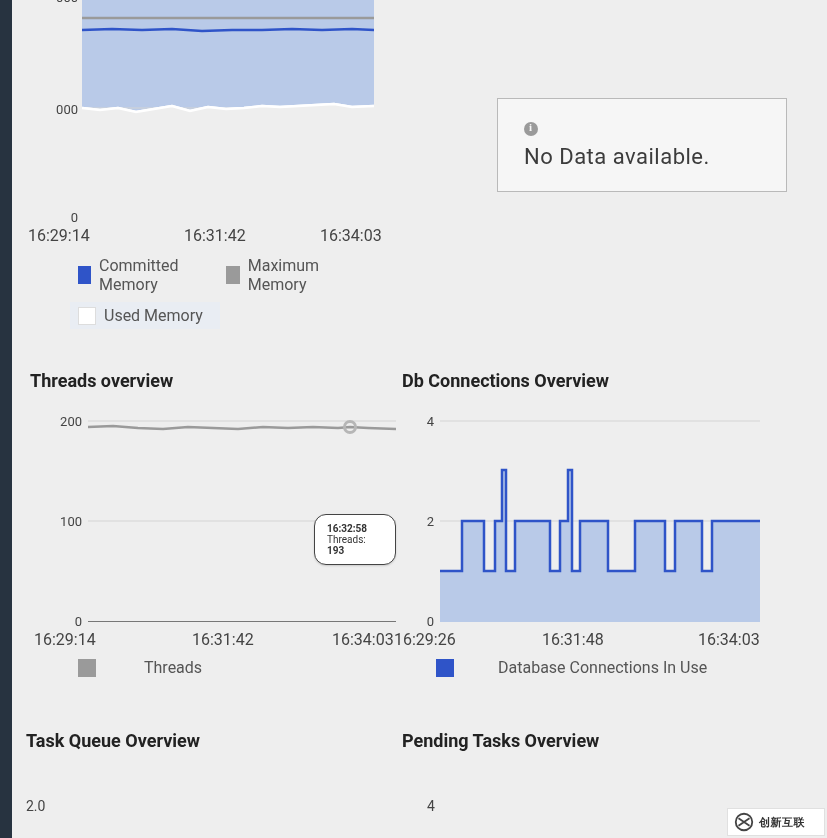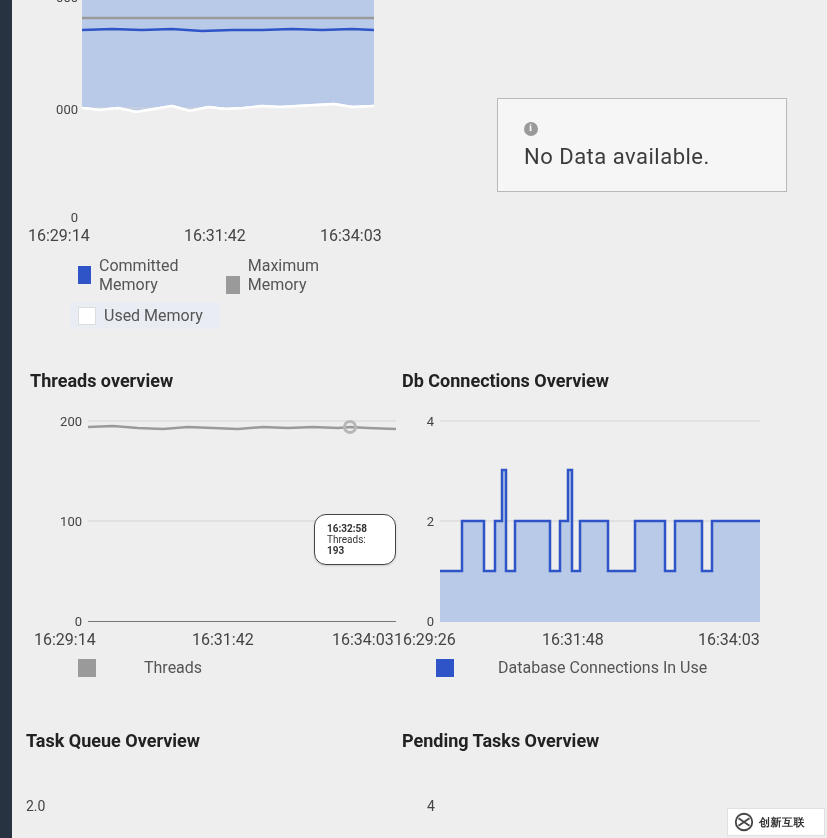--- a/index.html
+++ b/index.html
@@ -94,21 +94,21 @@
 
     <span class="x-tick" style="left:4px;  top:230px;">16:29:14</span>
     <span class="x-tick" style="left:160px;top:230px;">16:31:42</span>
     <span class="x-tick" style="left:296px;top:230px;">16:34:03</span>
 
     <div style="position:absolute; left:46px; top:256px; width:310px;" class="legend-row">
       <div class="legend-item" style="width:140px;">
         <span class="swatch" style="background:#2f54c8"></span>
         <span>Committed Memory</span>
       </div>
-      <div class="legend-item" style="width:140px;align-items:flex-end;">
+      <div class="legend-item" style="width:140px;">
         <span class="swatch" style="background:#9a9a9a"></span>
         <span>Maximum Memory</span>
       </div>
       <div class="legend-item selected" style="width:150px;">
         <span class="swatch" style="background:#ffffff; border:1px solid #ddd;"></span>
         <span>Used Memory</span>
       </div>
     </div>
   </div>
 

